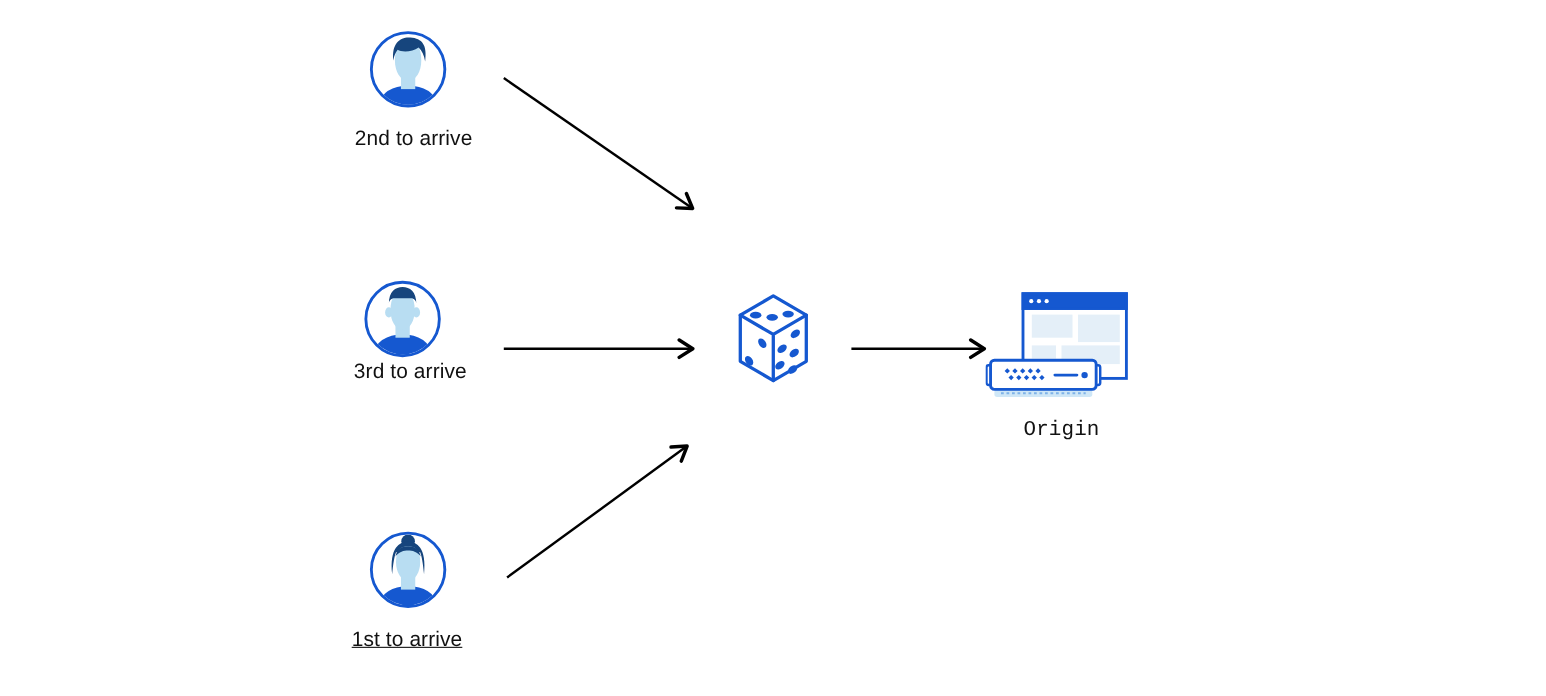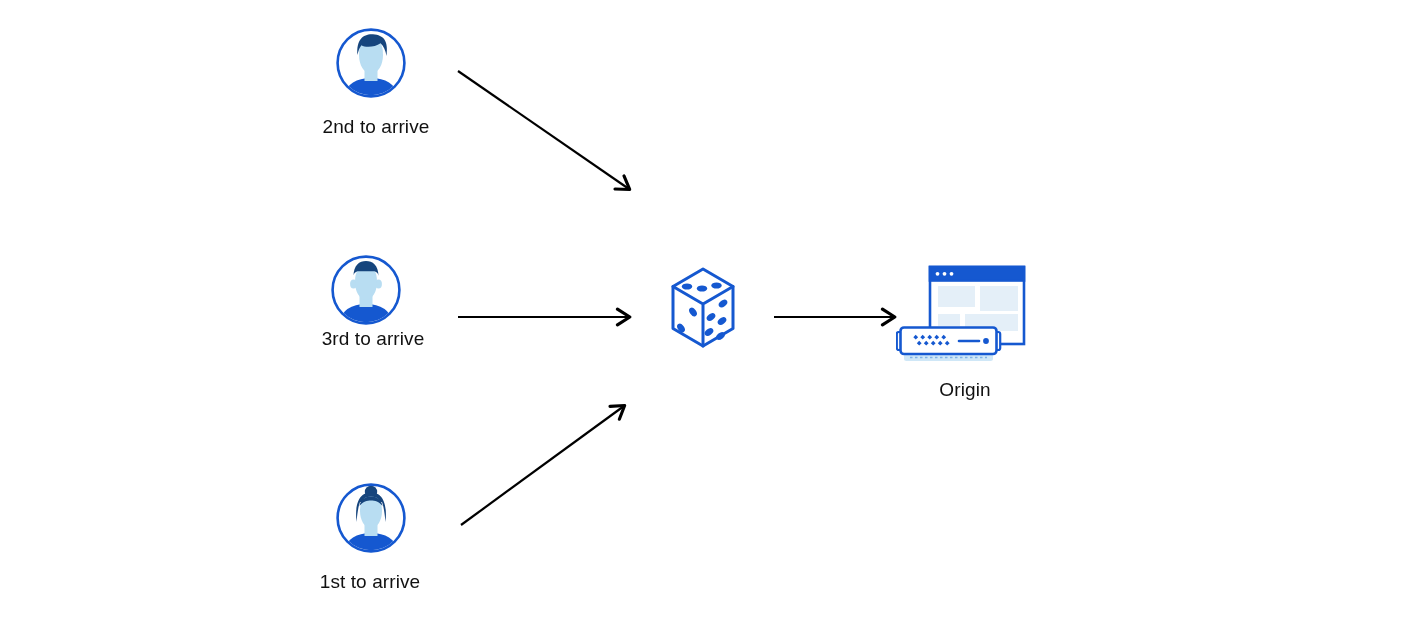--- a/index.html
+++ b/index.html
@@ -99,21 +99,21 @@
       <g clip-path="url(#c3)">
         <path d="M7,74 Q11,51 36,51 Q61,51 65,74 Z" fill="var(--blue)"></path>
         <circle cx="36" cy="10" r="6.2" fill="var(--hair)"></circle>
         <path d="M21.5,40 C19,16 28,10.5 36,10.5 C44,10.5 53,16 50.5,40 C49.5,30 48.5,24 47,20 L25,20 C23.5,24 22.5,30 21.5,40 Z" fill="var(--hair)"></path>
         <rect x="29.5" y="36" width="13" height="18" fill="var(--skin)"></rect>
         <path d="M25,29 C25,18 29.5,14.5 36,14.5 C42.5,14.5 47,18 47,29 C47,38 42.6,46 36,46 C29.4,46 25,38 25,29 Z" fill="var(--skin)"></path>
         <path d="M24.5,24 C26,17 30,14.5 36,14.5 C42,14.5 46,17 47.5,24 C44,19.5 40,18.5 36,18.5 C32,18.5 28,19.5 24.5,24 Z" fill="var(--hair)"></path>
       </g>
     </svg>
   </div>
-  <div class="node-label" style="left:290px;top:571px;">1st to arrive</div>
+  <div class="node-label" style="left:290px;top:571px;text-decoration:underline;">1st to arrive</div>
 
   <div class="abs" style="left:669px;top:266px;">
     <svg width="68" height="84" viewBox="0 0 68 84">
       <path d="M34,3 L64,20.5 L64,62.5 L34,80 L4,62.5 L4,20.5 Z" fill="#ffffff" stroke="var(--blue)" stroke-width="3" stroke-linejoin="round"></path>
       <path d="M4,20.5 L34,38 L64,20.5 M34,38 L34,80" fill="none" stroke="var(--blue)" stroke-width="3" stroke-linejoin="round" stroke-linecap="round"></path>
 
       <ellipse cx="18" cy="20.5" rx="5.2" ry="3.1" fill="var(--blue)"></ellipse>
       <ellipse cx="33" cy="22.5" rx="5.2" ry="3.1" fill="var(--blue)"></ellipse>
       <ellipse cx="47.5" cy="19.5" rx="5.2" ry="3.1" fill="var(--blue)"></ellipse>
 
@@ -160,15 +160,15 @@
           <rect x="28.5" y="77.5" width="3.4" height="3.4" transform="rotate(45 30.2 79.2)"></rect>
           <rect x="35.5" y="77.5" width="3.4" height="3.4" transform="rotate(45 37.2 79.2)"></rect>
           <rect x="42.5" y="77.5" width="3.4" height="3.4" transform="rotate(45 44.2 79.2)"></rect>
           <rect x="49.5" y="77.5" width="3.4" height="3.4" transform="rotate(45 51.2 79.2)"></rect>
         </g>
         <line x1="63" y1="77" x2="83" y2="77" stroke="var(--blue)" stroke-width="2.6" stroke-linecap="round"></line>
         <circle cx="90" cy="77" r="2.9" fill="var(--blue)"></circle>
       </g>
     </svg>
   </div>
-  <div class="node-label" style="left:885px;top:379px;">Origin</div>
+  <div class="node-label" style="left:885px;top:379px;font-family:Liberation Mono, monospace;">Origin</div>
 
 </div>
 
 </body></html>

